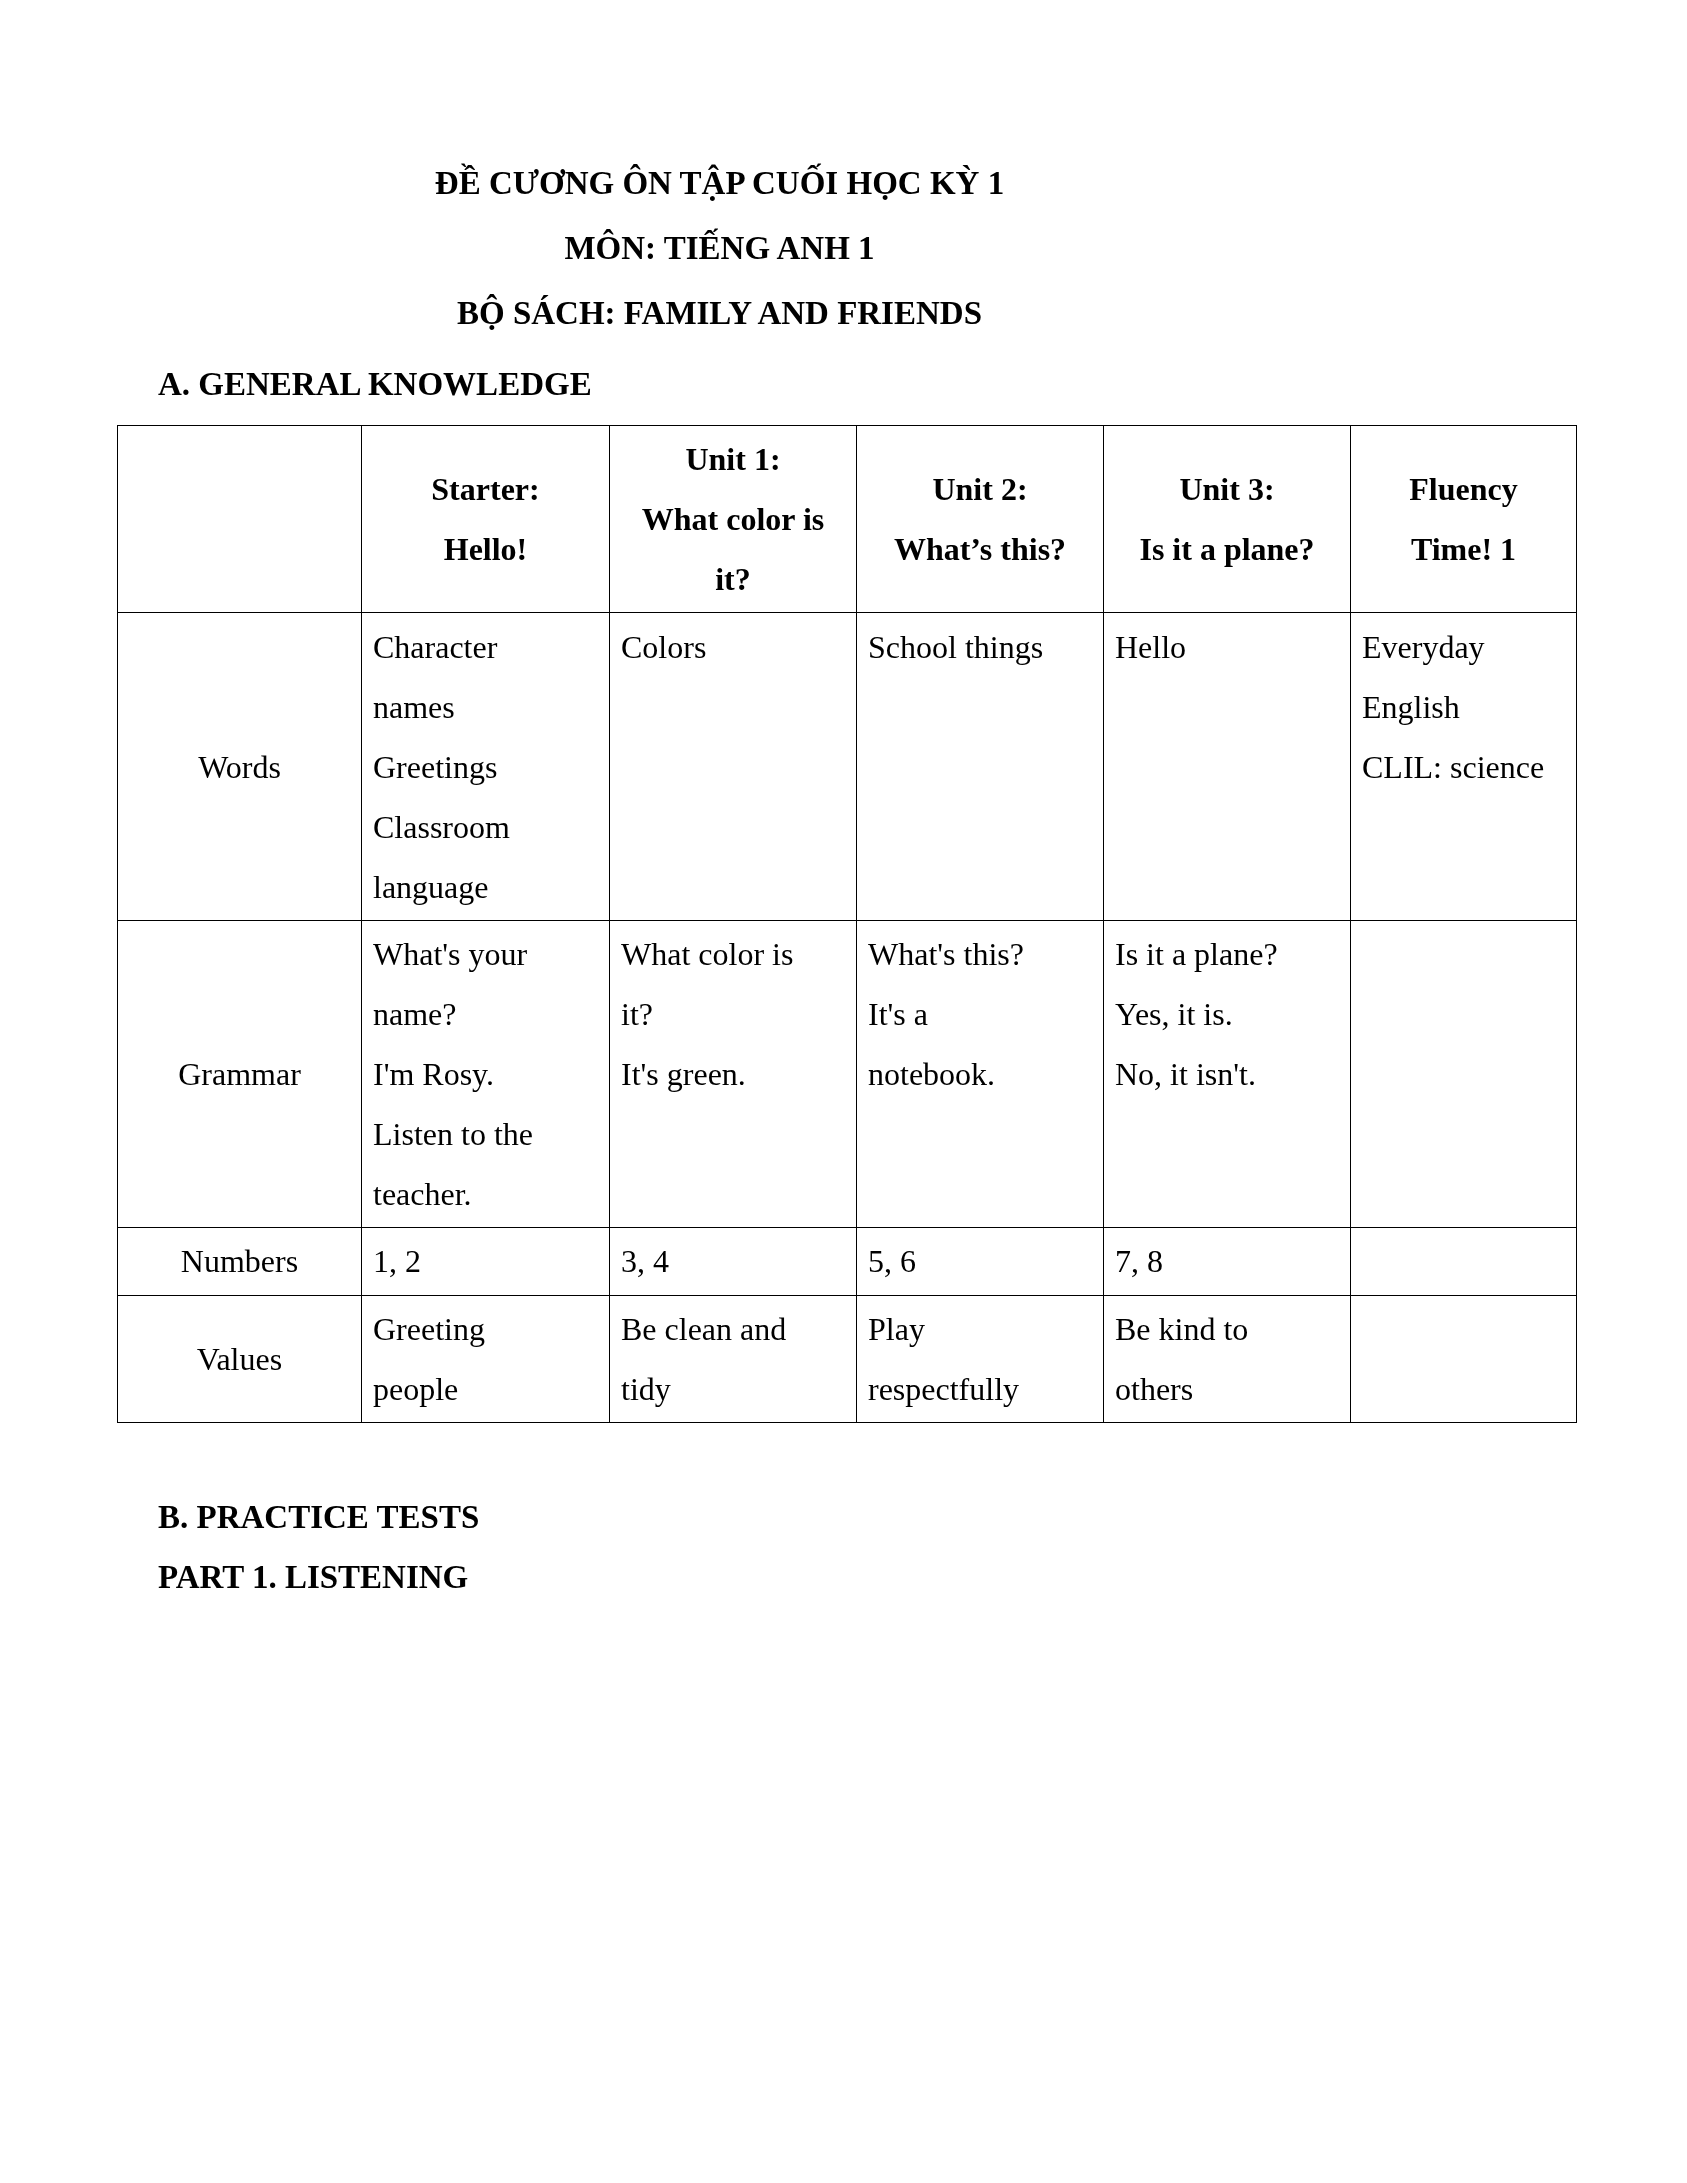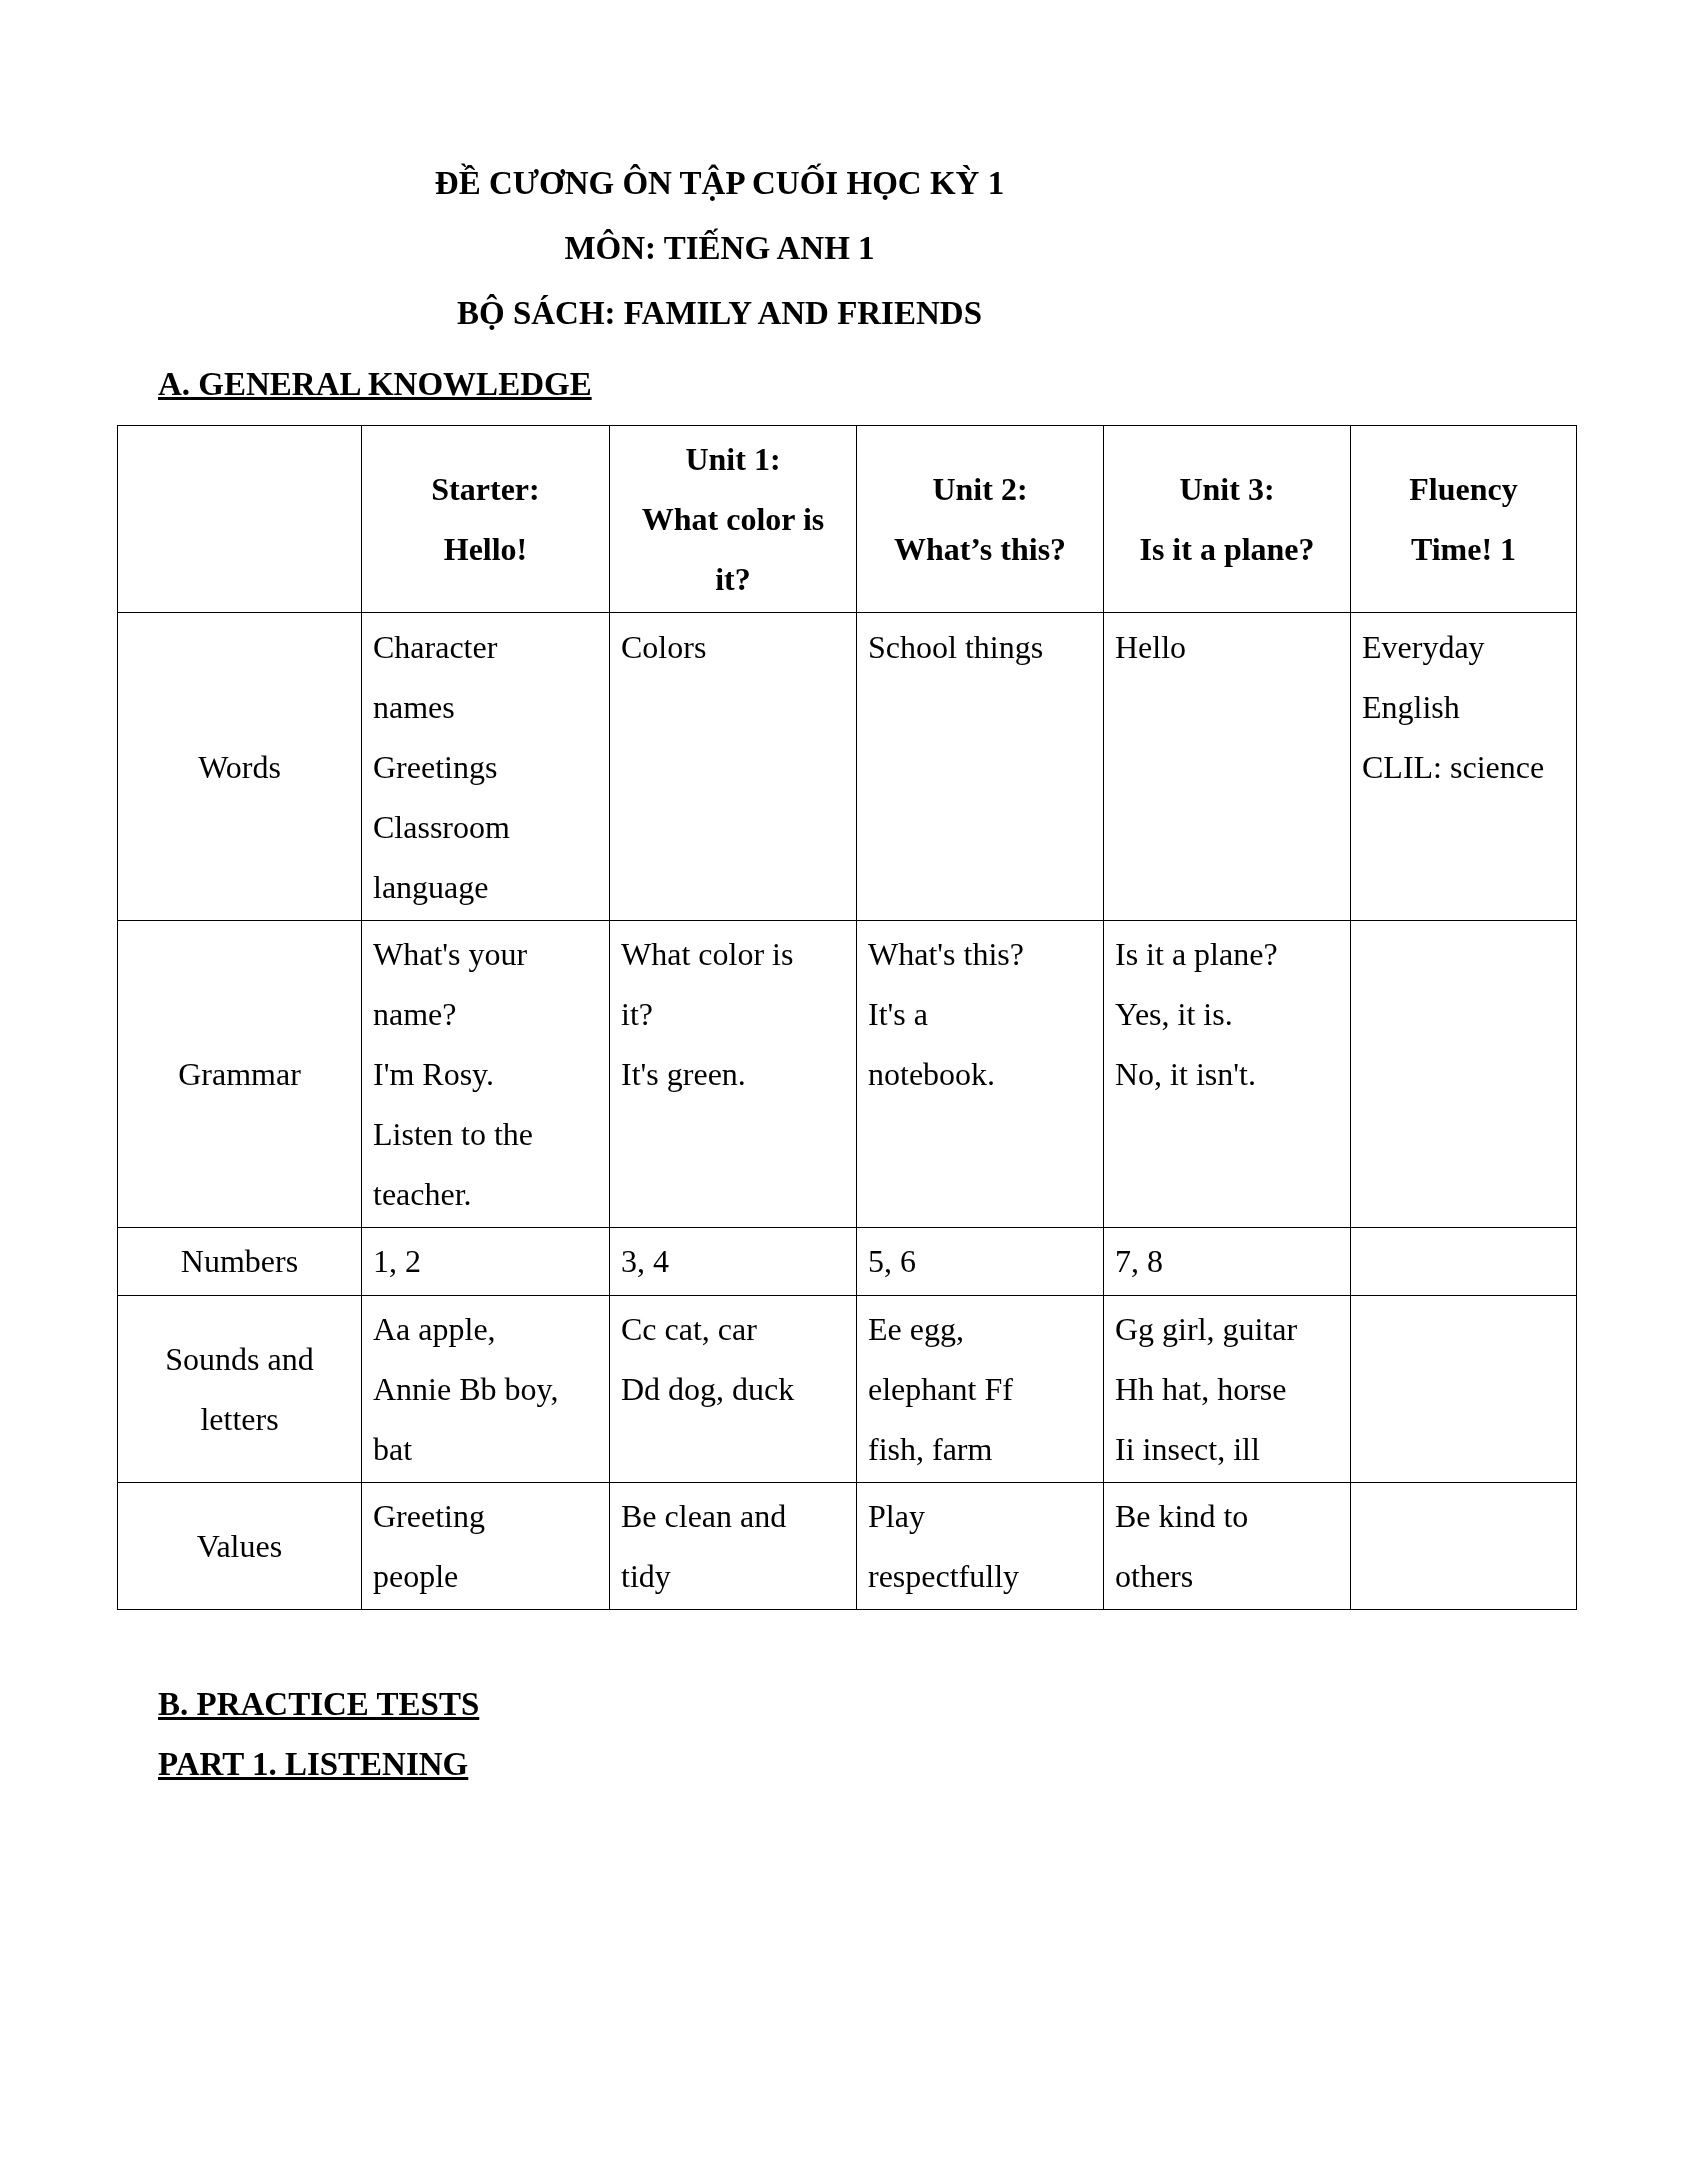--- a/index.html
+++ b/index.html
@@ -23,21 +23,20 @@
     font-size: 33px;
     line-height: 65px;
     white-space: pre-line;
   }
   .section-heading {
     font-weight: bold;
     font-size: 33px;
     line-height: 60px;
     margin-left: 158px;
     white-space: pre-line;
-    text-decoration: underline;
   }
   .section-a { margin-top: 8px; margin-bottom: 11px; }
   table.gk {
     border-collapse: collapse;
     table-layout: fixed;
     margin-left: 117px;
     width: 1458px;
   }
   table.gk th, table.gk td {
     border: 1.6px solid #000000;
@@ -141,36 +140,20 @@
 
       <tr>
         <td class="label-cell">Numbers</td>
         <td class="body-cell">1, 2</td>
         <td class="body-cell">3, 4</td>
         <td class="body-cell">5, 6</td>
         <td class="body-cell">7, 8</td>
         <td class="body-cell"></td>
       </tr>
 
-      <tr>
-        <td class="label-cell">Sounds and
-letters</td>
-        <td class="body-cell">Aa apple,
-Annie Bb boy,
-bat</td>
-        <td class="body-cell">Cc cat, car
-Dd dog, duck</td>
-        <td class="body-cell">Ee egg,
-elephant Ff
-fish, farm</td>
-        <td class="body-cell">Gg girl, guitar
-Hh hat, horse
-Ii insect, ill</td>
-        <td class="body-cell"></td>
-      </tr>
 
       <tr>
         <td class="label-cell">Values</td>
         <td class="body-cell">Greeting
 people</td>
         <td class="body-cell">Be clean and
 tidy</td>
         <td class="body-cell">Play
 respectfully</td>
         <td class="body-cell">Be kind to

